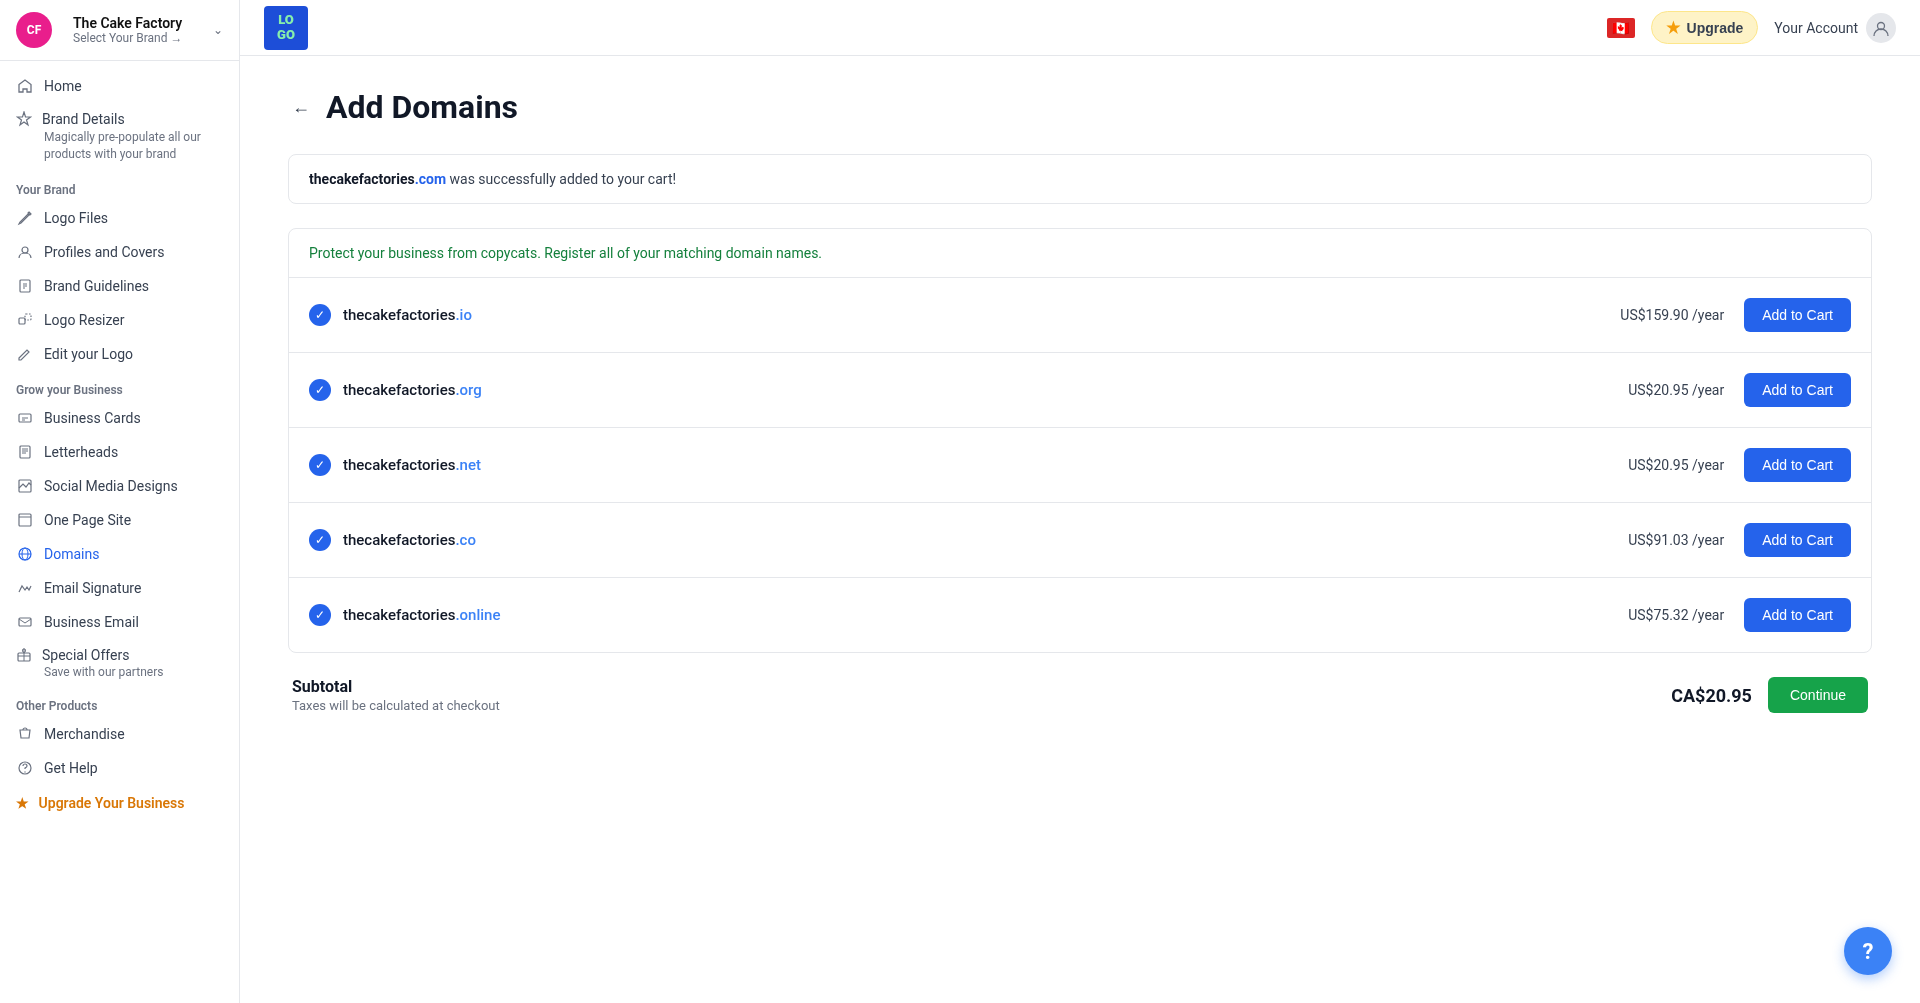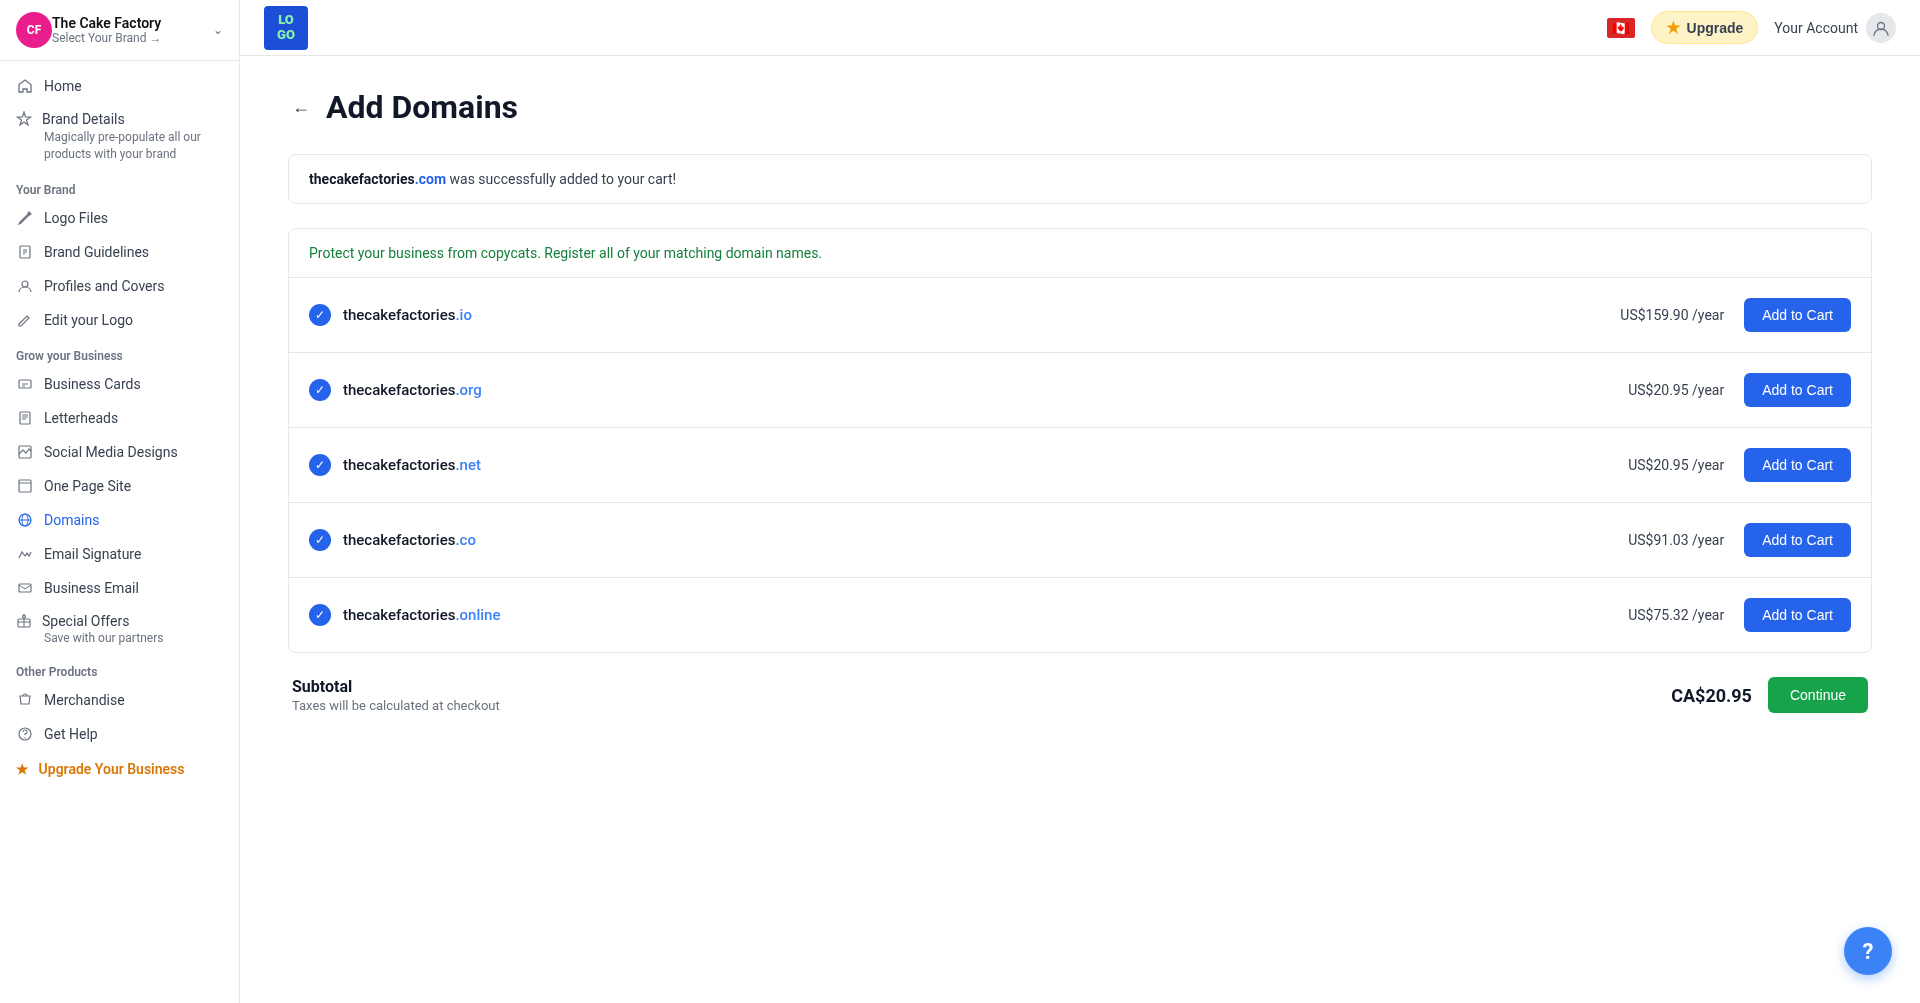--- a/index.html
+++ b/index.html
@@ -15,21 +15,21 @@
       flex-direction: column;
       overflow-y: auto;
       height: 100vh;
     }
 
     .sidebar-header {
       display: flex;
       align-items: center;
       padding: 12px 16px;
       border-bottom: 1px solid #e5e7eb;
-      gap: 0;
+      gap: 21px;
       cursor: pointer;
     }
 
     .sidebar-logo-circle {
       width: 36px;
       height: 36px;
       background: #e91e8c;
       border-radius: 50%;
       display: flex;
       align-items: center;
@@ -427,37 +427,46 @@
         <svg width="16" height="16" viewBox="0 0 16 16" fill="none">
           <path d="M3 12L2 14l2-1 8-8-1-1-8 8zM12 2l2 2-1 1-2-2 1-1z" stroke="#6b7280" stroke-width="1.2" fill="none"></path>
         </svg>
       </span>
       <span>Logo Files</span>
     </div>
 
     <div class="nav-item">
       <span class="nav-icon">
         <svg width="16" height="16" viewBox="0 0 16 16" fill="none">
+          <circle cx="8" cy="6" r="3" stroke="#6b7280" stroke-width="1.2"></circle>
+          <path d="M2 14c0-3 2.7-5 6-5s6 2 6 5" stroke="#6b7280" stroke-width="1.2"></path>
+        </svg>
+      </span>
+      <span>Profiles and Covers</span>
+    </div>
+
+    <div class="nav-item">
+      <span class="nav-icon">
+        <svg width="16" height="16" viewBox="0 0 16 16" fill="none">
           <rect x="3" y="2" width="10" height="12" rx="1" stroke="#6b7280" stroke-width="1.2"></rect>
           <path d="M6 6h4M6 8h4M6 10h2" stroke="#6b7280" stroke-width="1"></path>
         </svg>
       </span>
       <span>Brand Guidelines</span>
     </div>
 
     <div class="nav-item">
       <span class="nav-icon">
         <svg width="16" height="16" viewBox="0 0 16 16" fill="none">
-          <circle cx="8" cy="6" r="3" stroke="#6b7280" stroke-width="1.2"></circle>
-          <path d="M2 14c0-3 2.7-5 6-5s6 2 6 5" stroke="#6b7280" stroke-width="1.2"></path>
-        </svg>
-      </span>
-      <span>Profiles and Covers</span>
-    </div>
-
+          <rect x="2" y="6" width="6" height="6" rx="1" stroke="#6b7280" stroke-width="1.2"></rect>
+          <rect x="8" y="2" width="6" height="6" rx="1" stroke="#6b7280" stroke-width="1.2" stroke-dasharray="1.5 1.5"></rect>
+        </svg>
+      </span>
+      <span>Logo Resizer</span>
+    </div>
 
     <div class="nav-item">
       <span class="nav-icon">
         <svg width="16" height="16" viewBox="0 0 16 16" fill="none">
           <path d="M2 12L10 4l2 2-8 8H2v-2z" stroke="#6b7280" stroke-width="1.2" fill="none"></path>
         </svg>
       </span>
       <span>Edit your Logo</span>
     </div>
 

